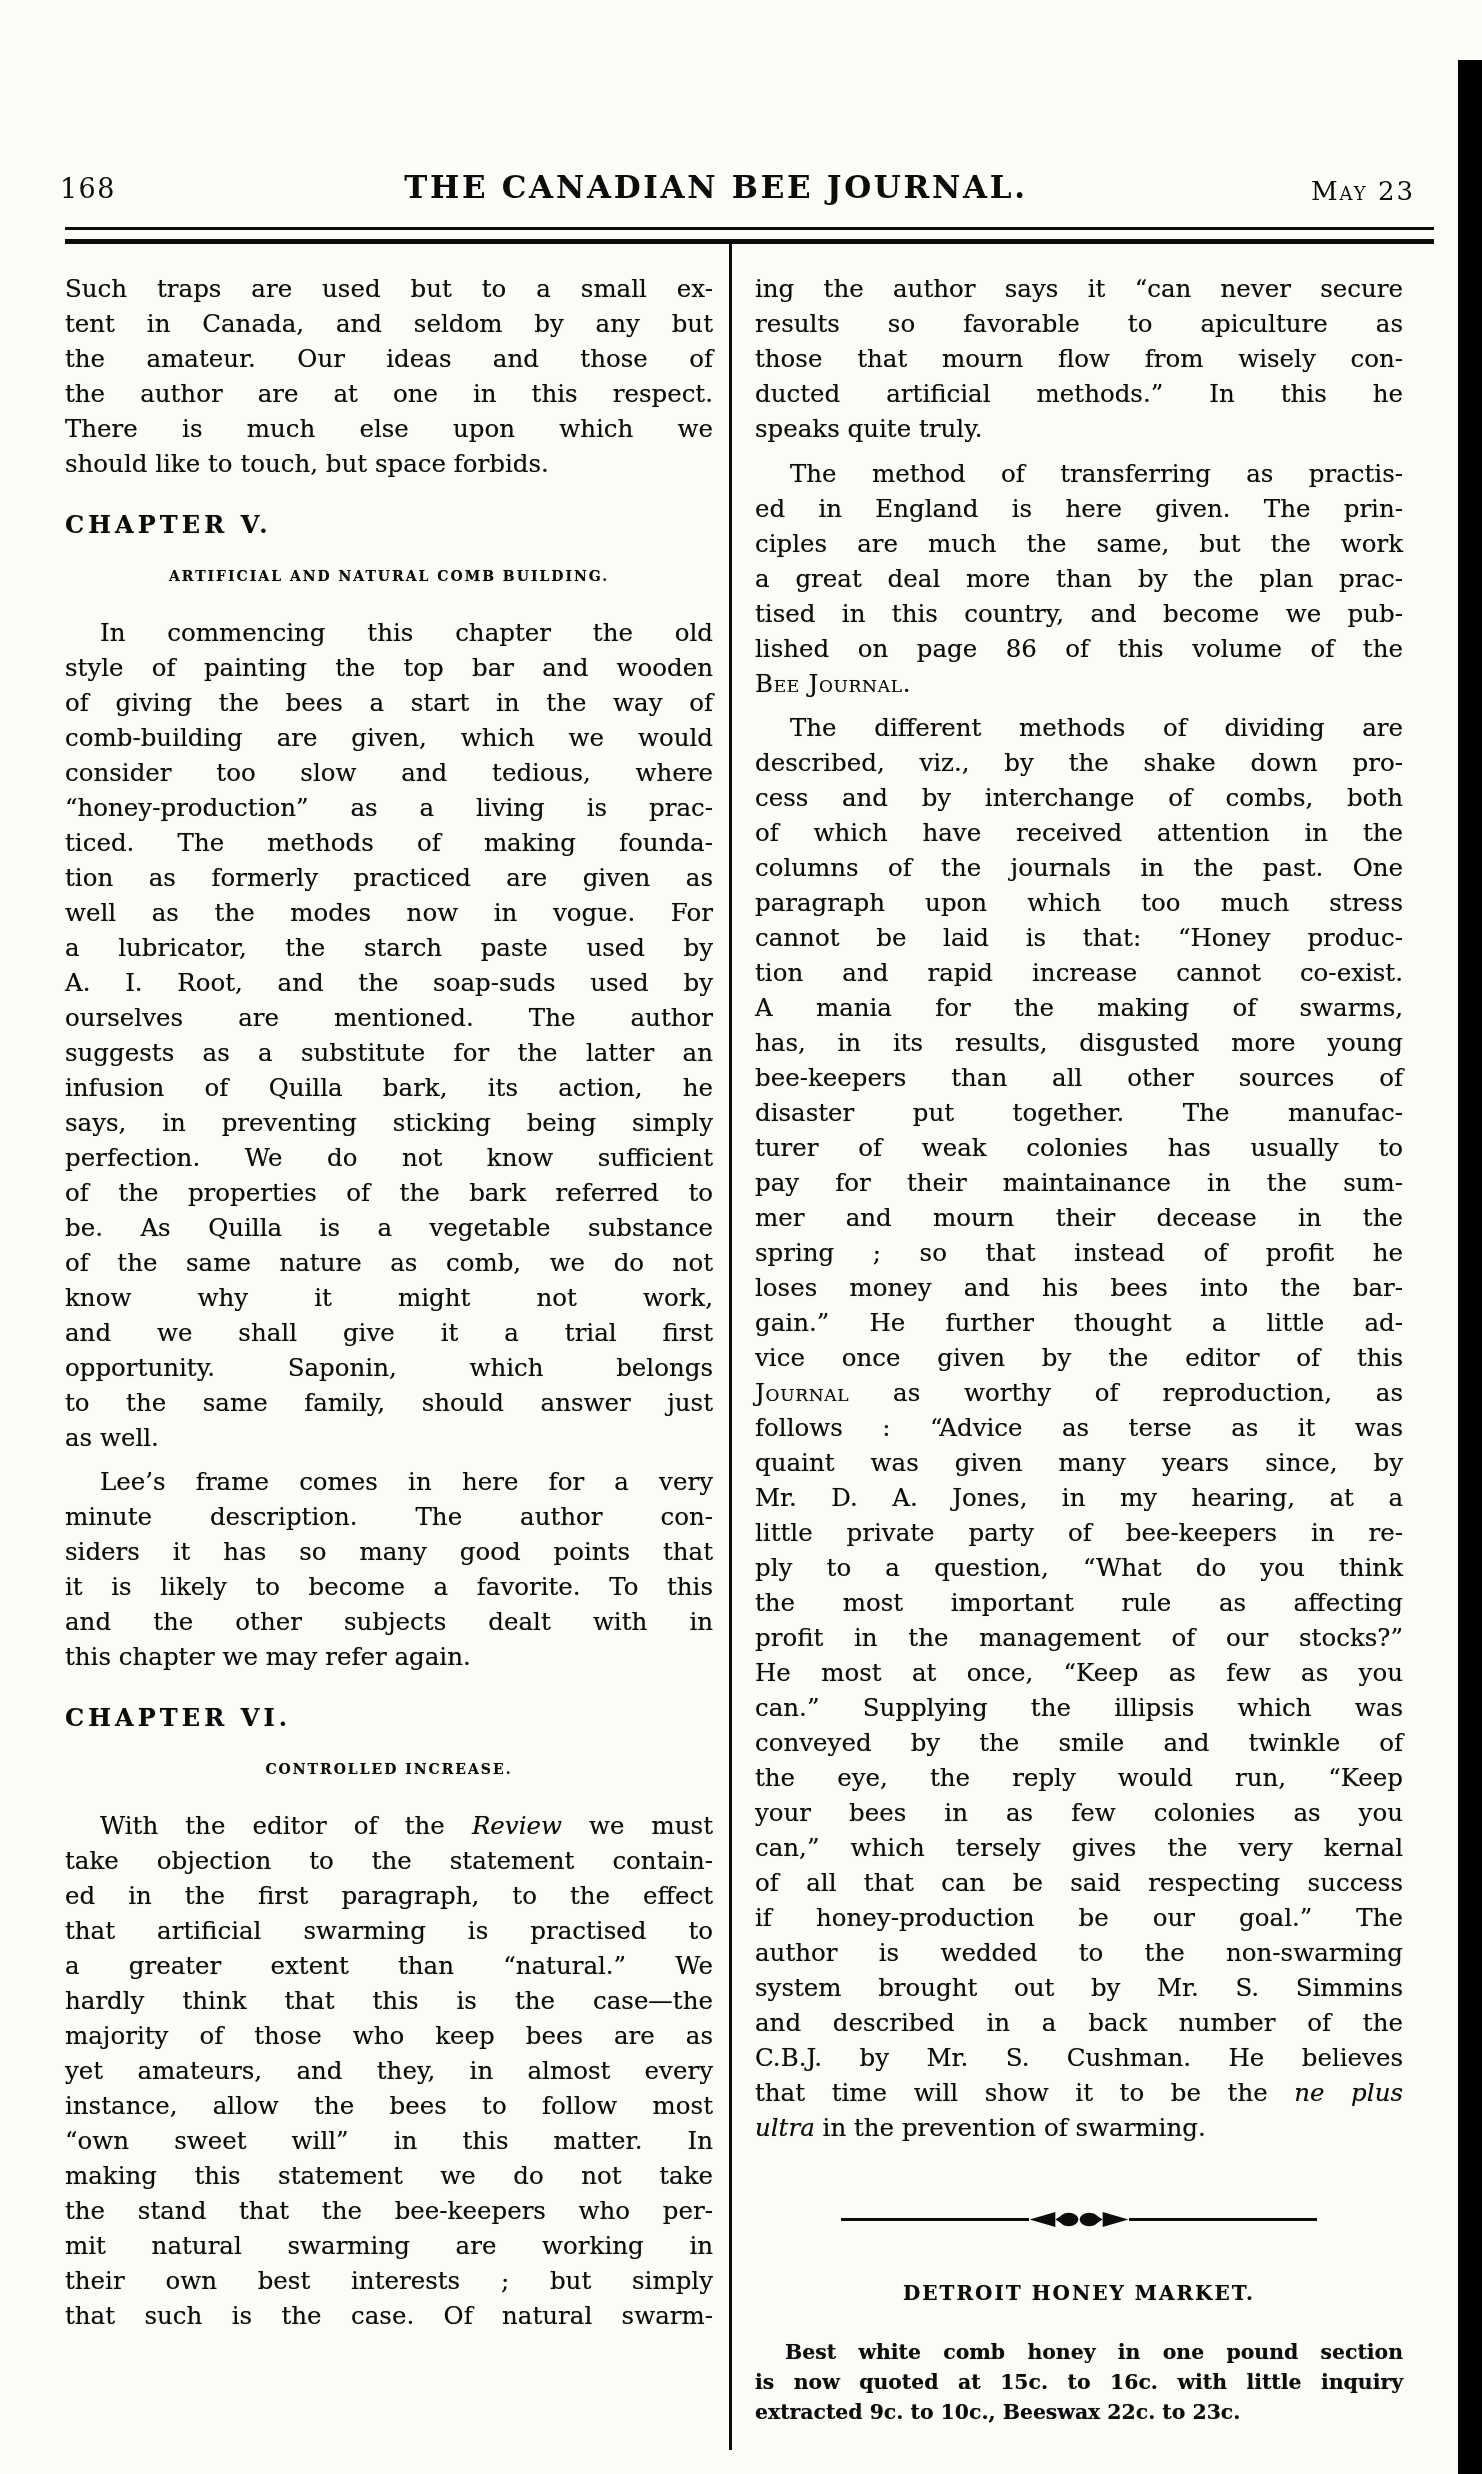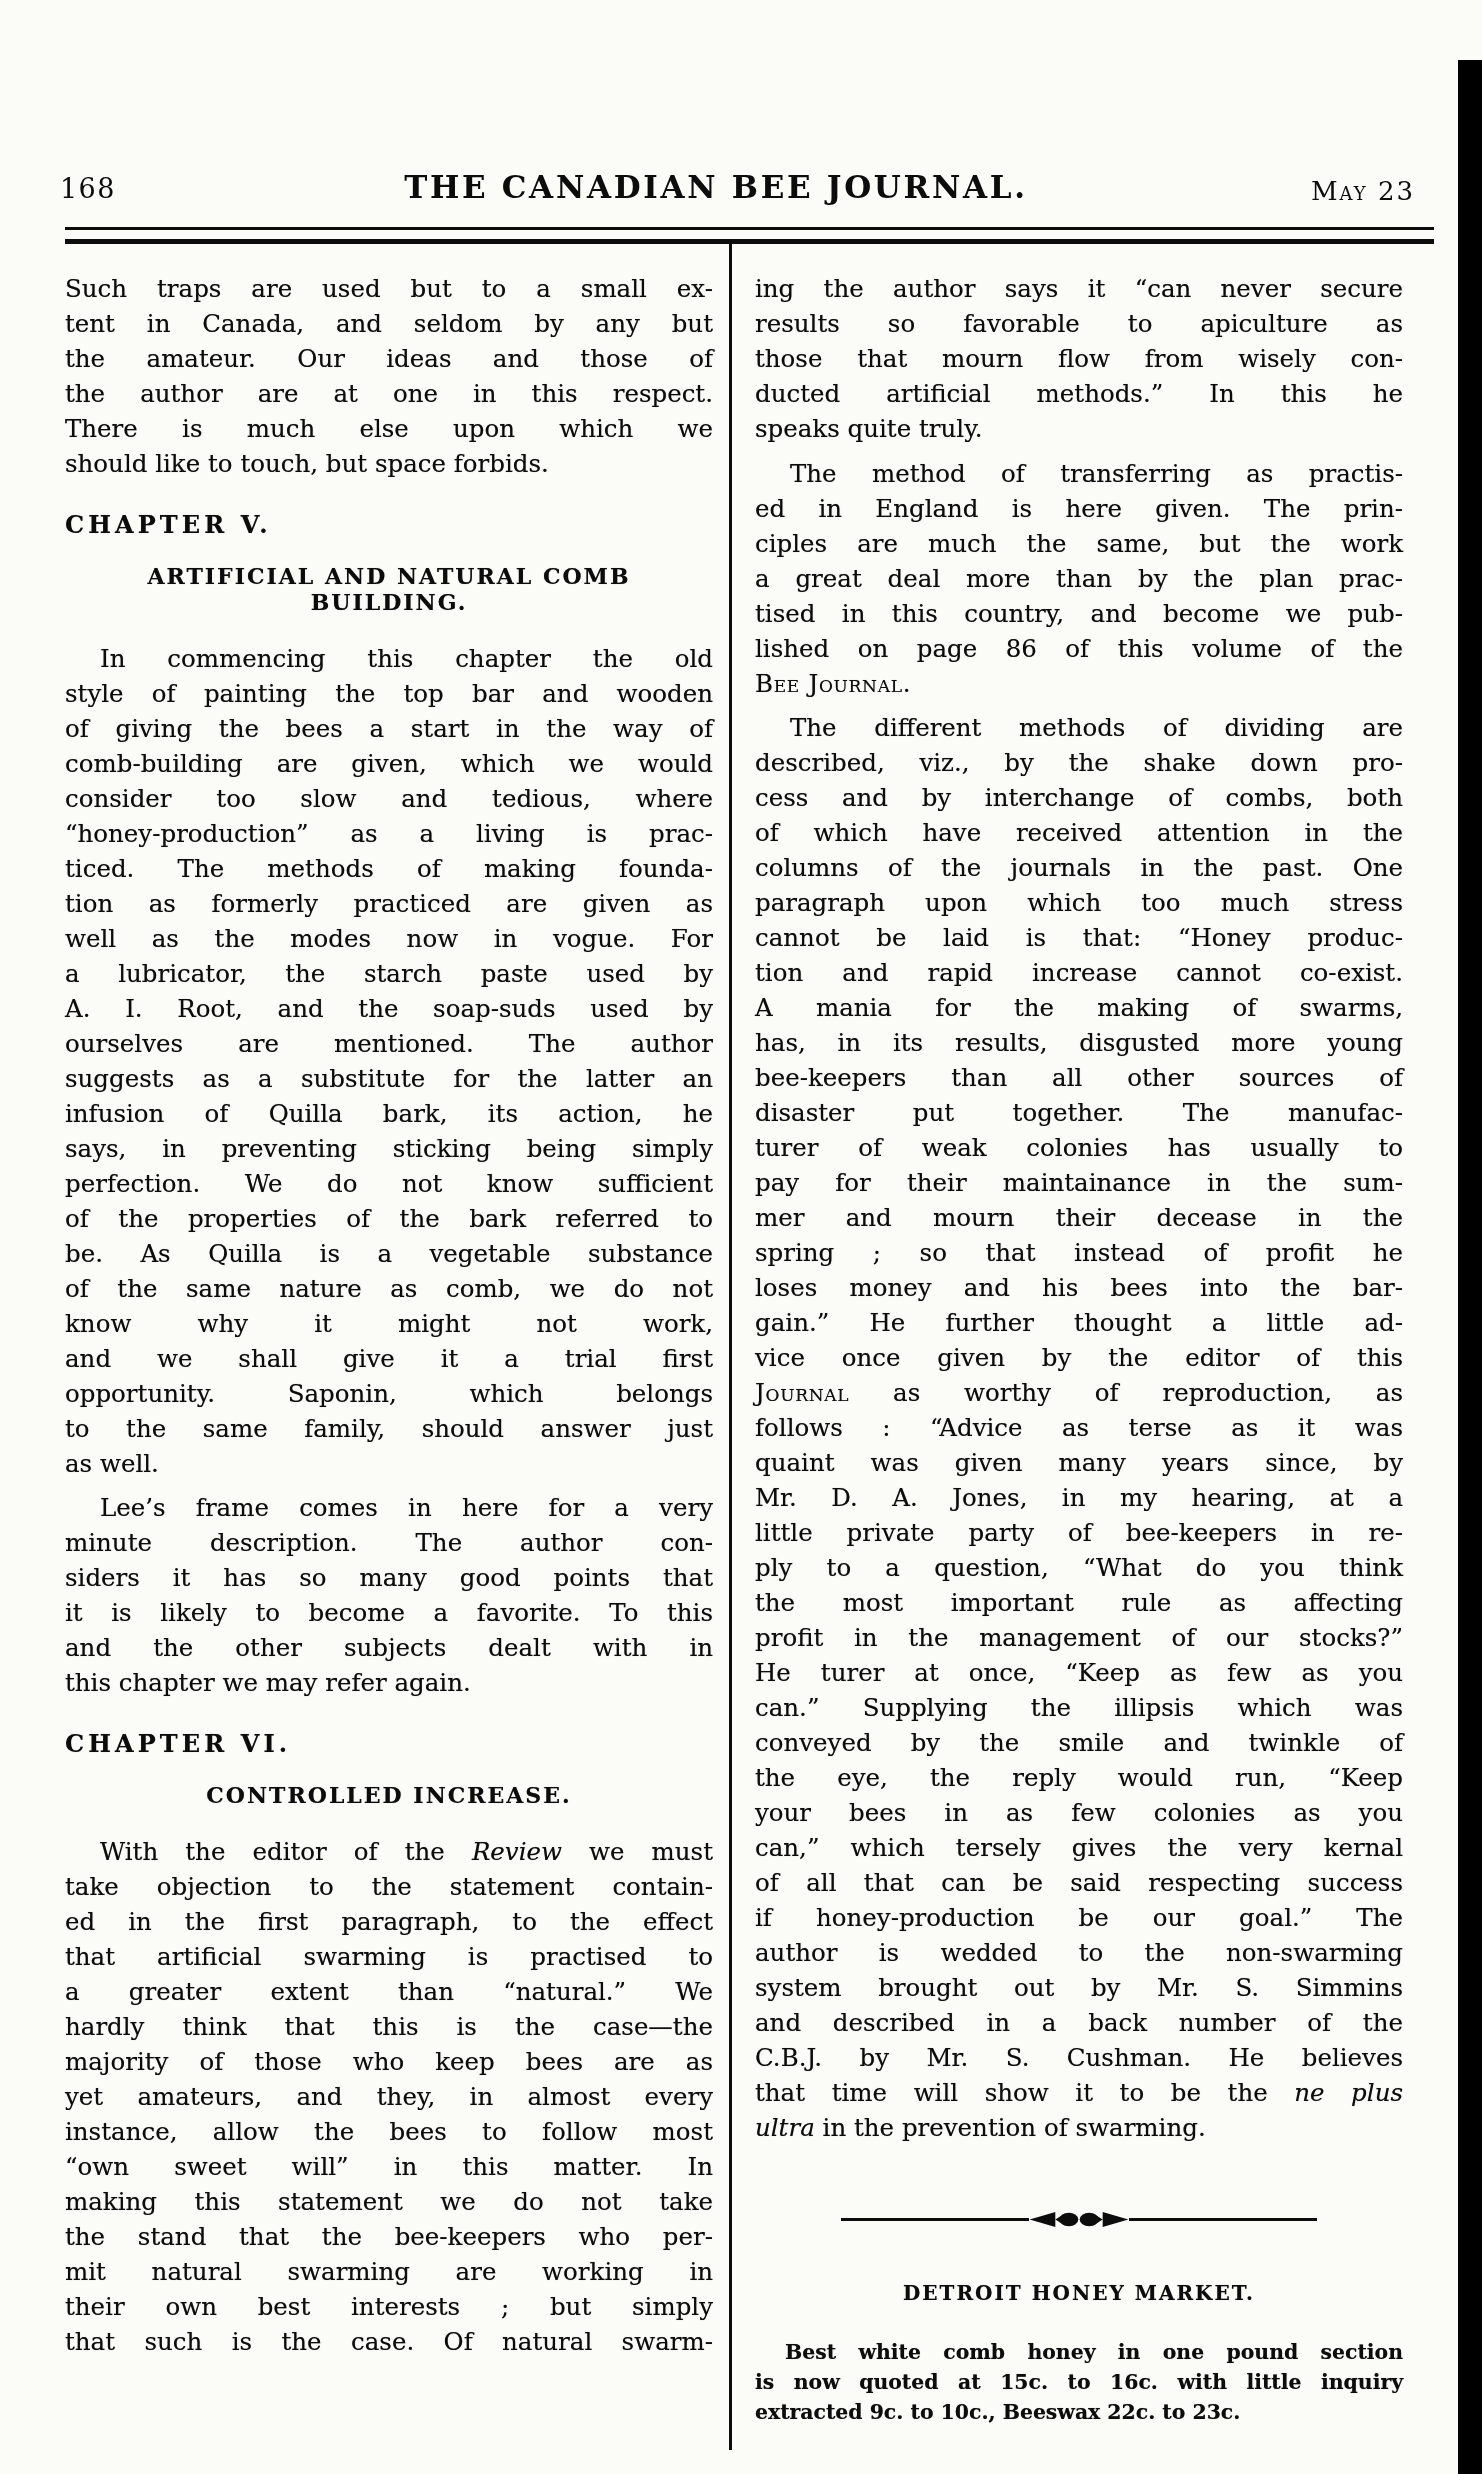--- a/index.html
+++ b/index.html
@@ -24,21 +24,21 @@
        text-shadow:0 0 0.7px rgba(10,10,10,.5)}
   .col.left{left:65px}
   .col.right{left:755px}
   .para{margin:0 0 9.5px}
   .line{text-align:justify;text-align-last:justify}
   .line.last{text-align-last:left}
   .line.indent{text-indent:35px}
   .sc{font-variant:small-caps;letter-spacing:0.7px}
   .h-chapter{text-align:left;font-size:24px;font-weight:600;letter-spacing:4.1px;
              margin:30px 0 23px;line-height:28.6px}
-  .h-section{text-align:center;font-size:22px;font-weight:600;letter-spacing:2px;
+  .h-section{text-align:center;font-size:14px;font-weight:600;letter-spacing:2px;
              margin:0 0 26px;line-height:26px}
   .h-market{text-align:center;font-size:20px;font-weight:800;letter-spacing:2px;
             margin:50px 0 31px;line-height:24.5px}
   .p-small{font-size:20.4px;line-height:30px;font-weight:700}
   .p-small .line.indent{text-indent:30px}
   .divider{margin:63px auto 0;width:476px;display:flex;align-items:center;justify-content:center}
   .divider .dline{flex:1;height:2.7px;background:#0c0c0c}
   .divider svg{flex:0 0 auto;margin:0 -1.4px;fill:#0c0c0c}
   i{font-style:italic}
 </style>
@@ -154,21 +154,21 @@
       <div class="line">gain.” He further thought a little ad-</div>
       <div class="line">vice once given by the editor of this</div>
       <div class="line"><span class="sc">Journal</span> as worthy of reproduction, as</div>
       <div class="line">follows : “Advice as terse as it was</div>
       <div class="line">quaint was given many years since, by</div>
       <div class="line">Mr. D. A. Jones, in my hearing, at a</div>
       <div class="line">little private party of bee-keepers in re-</div>
       <div class="line">ply to a question, “What do you think</div>
       <div class="line">the most important rule as affecting</div>
       <div class="line">profit in the management of our stocks?”</div>
-      <div class="line">He turer at once, “Keep as few as you</div>
+      <div class="line">He most at once, “Keep as few as you</div>
       <div class="line">can.” Supplying the illipsis which was</div>
       <div class="line">conveyed by the smile and twinkle of</div>
       <div class="line">the eye, the reply would run, “Keep</div>
       <div class="line">your bees in as few colonies as you</div>
       <div class="line">can,” which tersely gives the very kernal</div>
       <div class="line">of all that can be said respecting success</div>
       <div class="line">if honey-production be our goal.” The</div>
       <div class="line">author is wedded to the non-swarming</div>
       <div class="line">system brought out by Mr. S. Simmins</div>
       <div class="line">and described in a back number of the</div>

